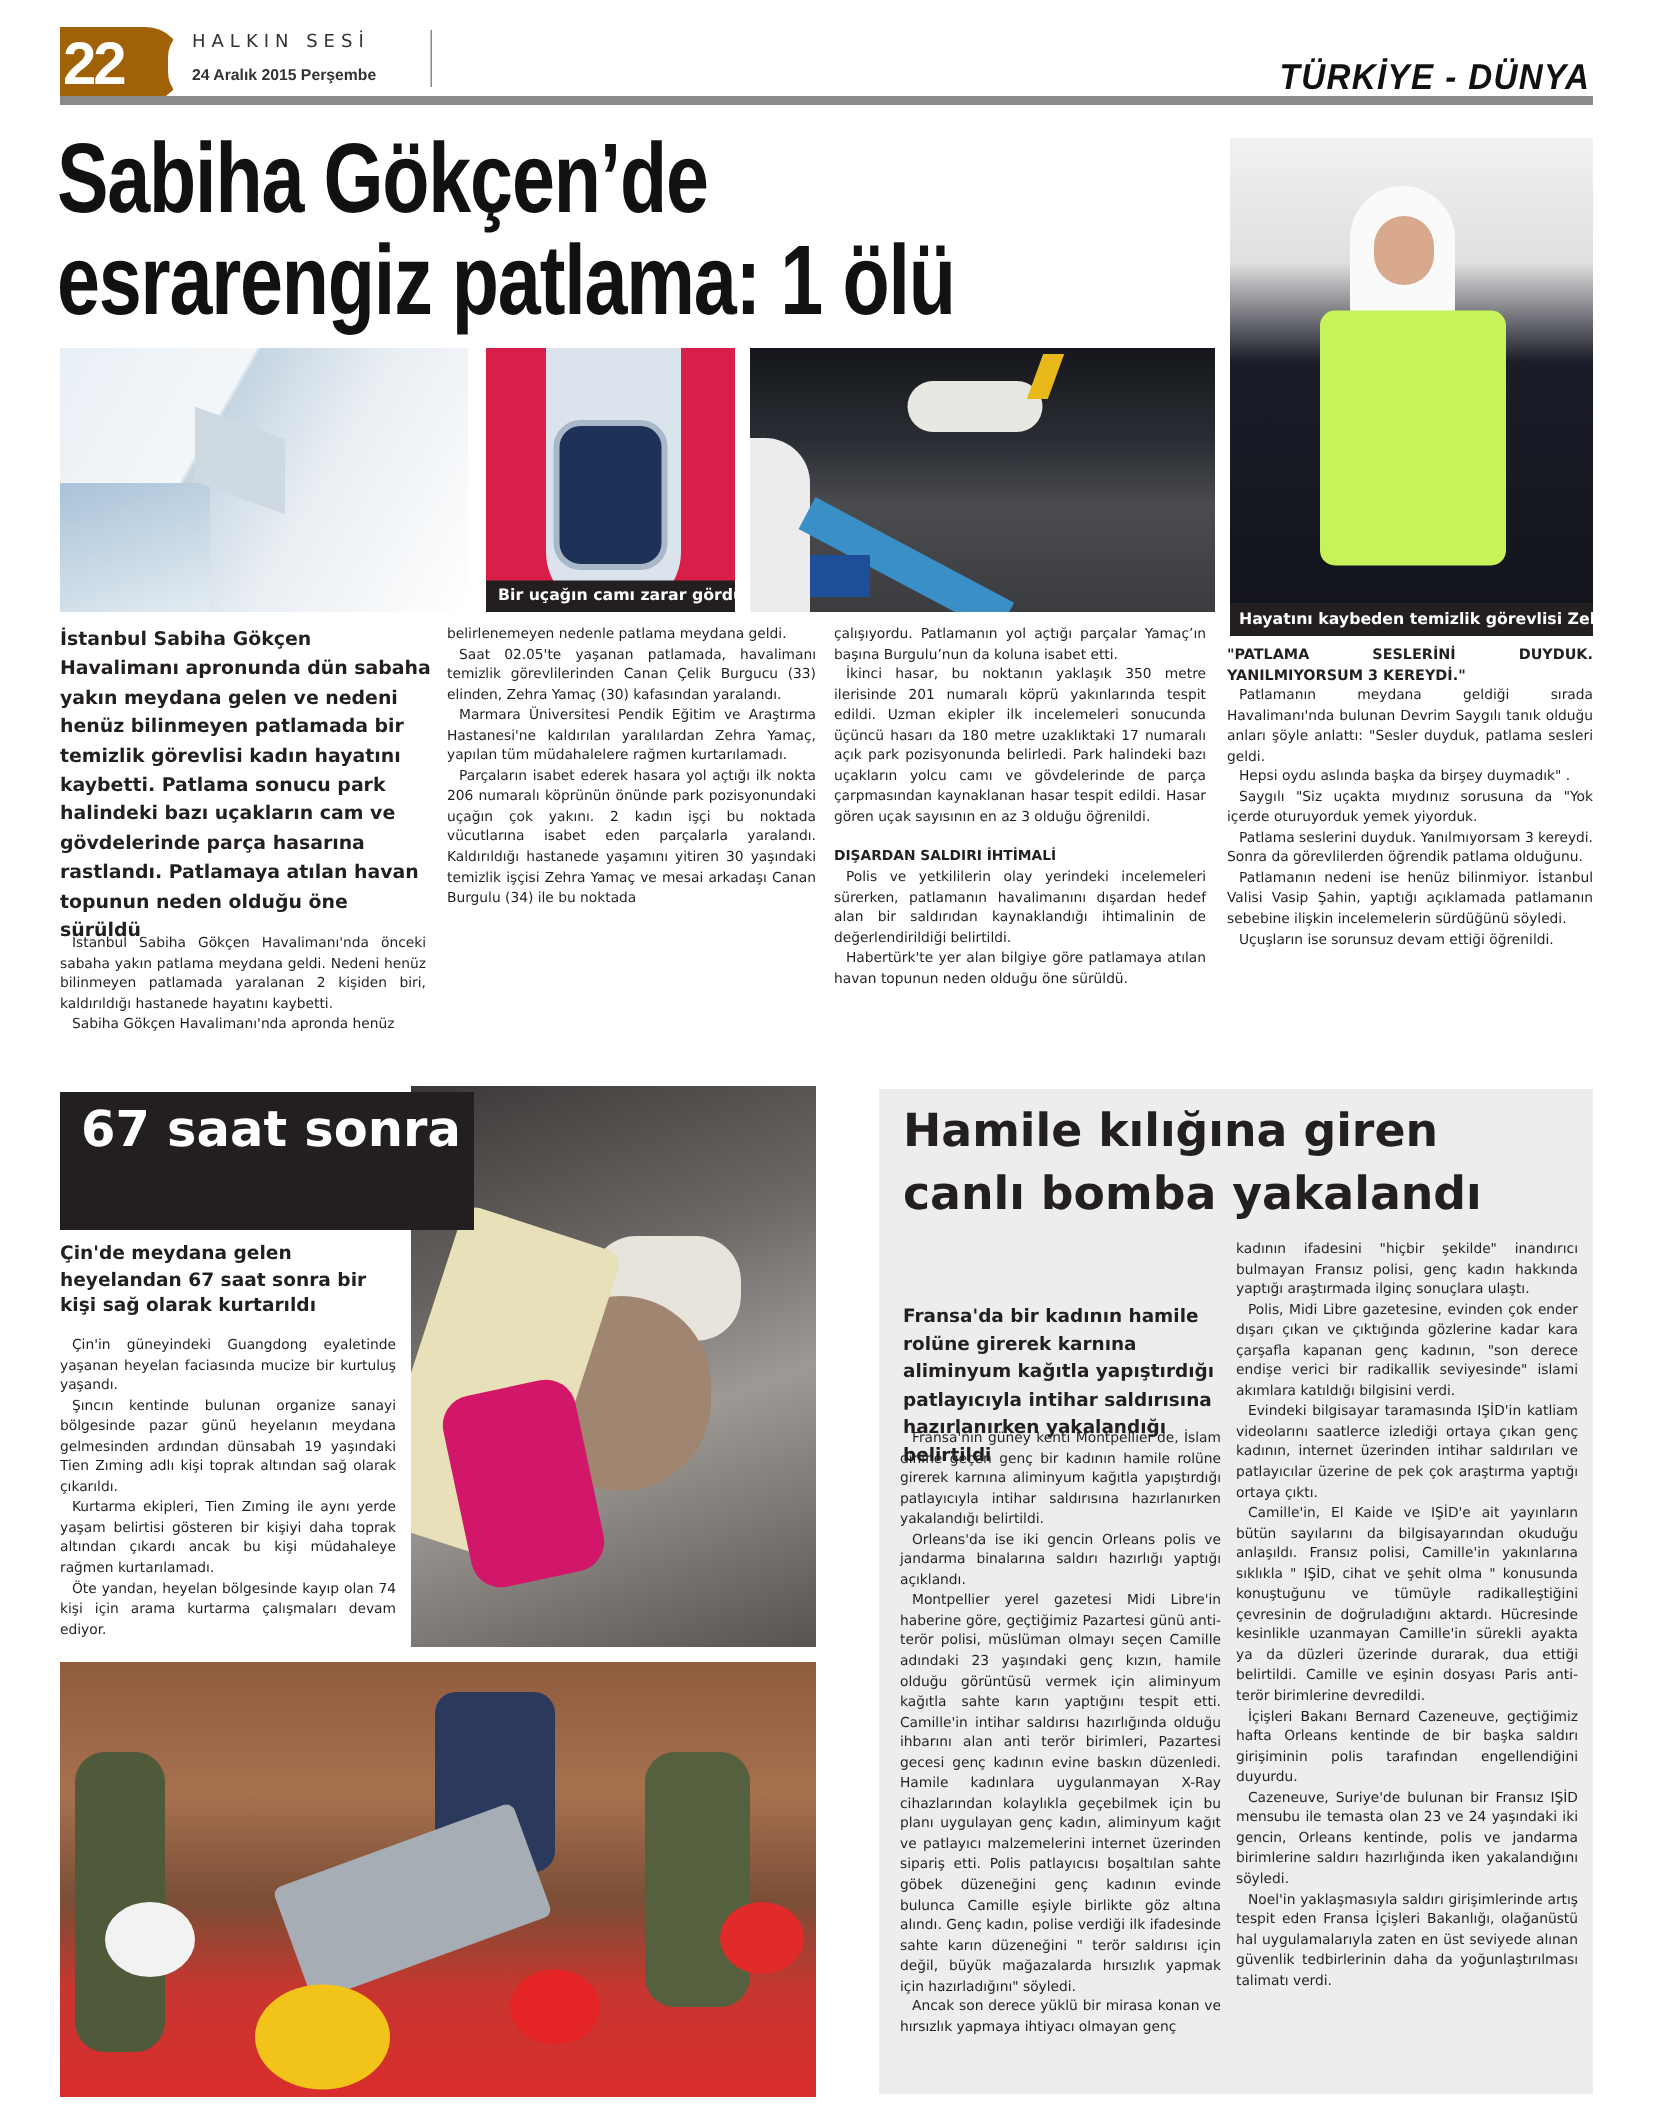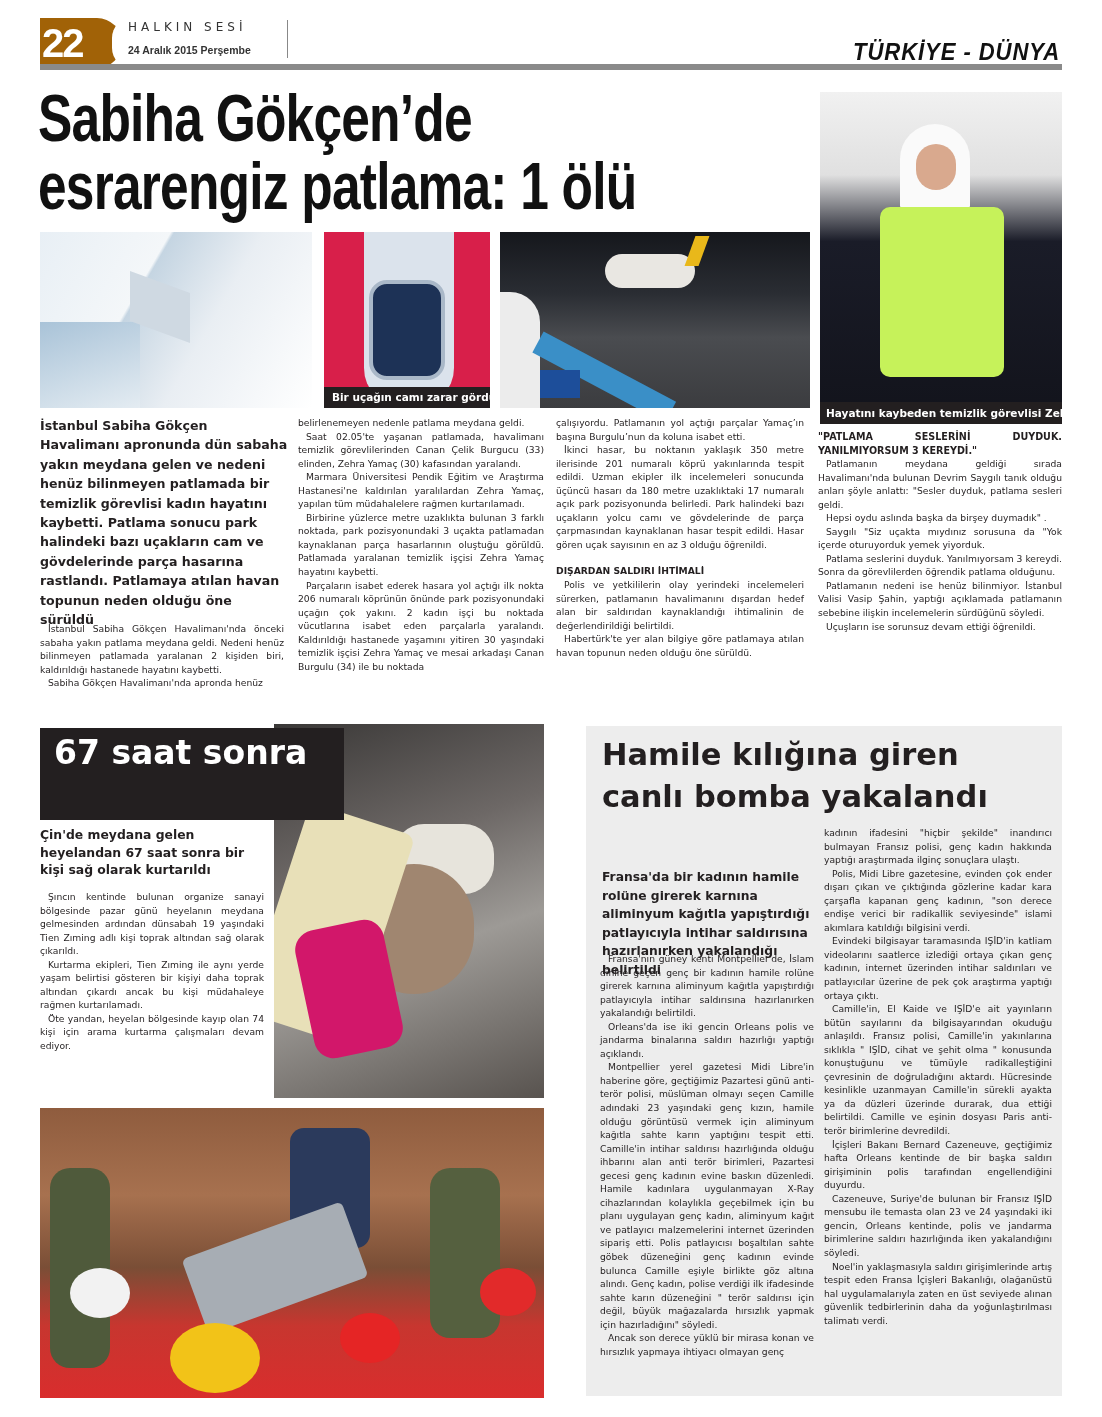--- a/index.html
+++ b/index.html
@@ -58,21 +58,21 @@
   .col3 { left: 556px; top: 416px; width: 248px; }
   .col4 { left: 818px; top: 430px; width: 244px; }
   .quote-head { font-weight: bold; font-size: 9.6px; line-height: 13.5px; text-indent: 0 !important; }
 
   
   .a2-photo-face { left: 274px; top: 724px; width: 270px; height: 374px; background: linear-gradient(160deg, #3a3837 0%, #6d6866 35%, #9d9a96 60%, #58534f 100%); }
   .a2-photo-face .helmet { position:absolute; left: 0; top: 90px; width: 110px; height: 220px; background:#e8e0b8; transform: rotate(18deg); border-radius: 10px; }
   .a2-photo-face .head { position:absolute; left: 80px; top: 140px; width: 120px; height: 130px; background:#a08670; border-radius: 60px; }
   .a2-photo-face .cloth { position:absolute; left: 30px; top: 200px; width: 90px; height: 130px; background:#d2176a; border-radius: 20px; transform: rotate(-12deg); }
   .a2-photo-face .towel { position:absolute; left: 120px; top: 100px; width: 100px; height: 70px; background:#e7e4dc; border-radius: 30px; }
-  .a2-headline-box { position: absolute; left: 40px; top: 728px; width: 304px; height: 92px; background: #231f20; color: #fff;
+  .a2-headline-box { position: absolute; left: 40px; top: 728px; width: 276px; height: 92px; background: #231f20; color: #fff;
     font-family: "DejaVu Sans", sans-serif; font-weight: bold; font-size: 33px; line-height: 39px; padding: 5px 0 0 14px; white-space: nowrap; }
   .a2-sub { position: absolute; left: 40px; top: 826px; width: 230px; font-weight: bold; font-size: 12.4px; line-height: 17.5px; }
   .a2-col { left: 40px; top: 890px; width: 224px; }
   .a2-photo-rescue { left: 40px; top: 1108px; width: 504px; height: 290px;
     background: linear-gradient(180deg, #8f5c3e 0%, #a7714f 30%, #7a4e36 55%, #c7362f 75%, #d92d2d 100%); }
   .rescue-el { position:absolute; border-radius: 50%; }
 
   
   .a3-box { position: absolute; left: 586px; top: 726px; width: 476px; height: 670px; background: #ededed; }
   .a3-headline { position: absolute; left: 602px; top: 734px; width: 460px; font-family: "DejaVu Sans", sans-serif; font-weight: bold;
@@ -129,21 +129,20 @@
 
 <div class="col col1">
   <p>İstanbul Sabiha Gökçen Havalimanı'nda önceki sabaha yakın patlama meydana geldi. Nedeni henüz bilinmeyen patlamada yaralanan 2 kişiden biri, kaldırıldığı hastanede hayatını kaybetti.</p>
   <p>Sabiha Gökçen Havalimanı'nda apronda henüz</p>
 </div>
 
 <div class="col col2">
   <p class="noind">belirlenemeyen nedenle patlama meydana geldi.</p>
   <p>Saat 02.05'te yaşanan patlamada, havalimanı temizlik görevlilerinden Canan Çelik Burgucu (33) elinden, Zehra Yamaç (30) kafasından yaralandı.</p>
   <p>Marmara Üniversitesi Pendik Eğitim ve Araştırma Hastanesi'ne kaldırılan yaralılardan Zehra Yamaç, yapılan tüm müdahalelere rağmen kurtarılamadı.</p>
-  <p>Birbirine yüzlerce metre uzaklıkta bulunan 3 farklı noktada, park pozisyonundaki 3 uçakta patlamadan kaynaklanan parça hasarlarının oluştuğu görüldü. Patlamada yaralanan temizlik işçisi Zehra Yamaç hayatını kaybetti.</p>
   <p>Parçaların isabet ederek hasara yol açtığı ilk nokta 206 numaralı köprünün önünde park pozisyonundaki uçağın çok yakını. 2 kadın işçi bu noktada vücutlarına isabet eden parçalarla yaralandı. Kaldırıldığı hastanede yaşamını yitiren 30 yaşındaki temizlik işçisi Zehra Yamaç ve mesai arkadaşı Canan Burgulu (34) ile bu noktada</p>
 </div>
 
 <div class="col col3">
   <p class="noind">çalışıyordu. Patlamanın yol açtığı parçalar Yamaç’ın başına Burgulu’nun da koluna isabet etti.</p>
   <p>İkinci hasar, bu noktanın yaklaşık 350 metre ilerisinde 201 numaralı köprü yakınlarında tespit edildi. Uzman ekipler ilk incelemeleri sonucunda üçüncü hasarı da 180 metre uzaklıktaki 17 numaralı açık park pozisyonunda belirledi. Park halindeki bazı uçakların yolcu camı ve gövdelerinde de parça çarpmasından kaynaklanan hasar tespit edildi. Hasar gören uçak sayısının en az 3 olduğu öğrenildi.</p>
   <h4>DIŞARDAN SALDIRI İHTİMALİ</h4>
   <p>Polis ve yetkililerin olay yerindeki incelemeleri sürerken, patlamanın havalimanını dışardan hedef alan bir saldırıdan kaynaklandığı ihtimalinin de değerlendirildiği belirtildi.</p>
   <p>Habertürk'te yer alan bilgiye göre patlamaya atılan havan topunun neden olduğu öne sürüldü.</p>
 </div>
@@ -165,20 +164,21 @@
   <div class="cloth"></div>
 </div>
 
 <div class="a2-headline-box">
   <div>67 saat sonra</div>
 </div>
 
 <div class="a2-sub">Çin'de meydana gelen heyelandan 67 saat sonra bir kişi sağ olarak kurtarıldı</div>
 
 <div class="col a2-col">
+  <p>Çin'in güneyindeki Guangdong eyaletinde yaşanan heyelan faciasında mucize bir kurtuluş yaşandı.</p>
   <p>Şıncın kentinde bulunan organize sanayi bölgesinde pazar günü heyelanın meydana gelmesinden ardından dünsabah 19 yaşındaki Tien Zıming adlı kişi toprak altından sağ olarak çıkarıldı.</p>
   <p>Kurtarma ekipleri, Tien Zıming ile aynı yerde yaşam belirtisi gösteren bir kişiyi daha toprak altından çıkardı ancak bu kişi müdahaleye rağmen kurtarılamadı.</p>
   <p>Öte yandan, heyelan bölgesinde kayıp olan 74 kişi için arama kurtarma çalışmaları devam ediyor.</p>
 </div>
 
 <div class="photo a2-photo-rescue">
   <div class="rescue-el" style="left:10px;top:60px;width:60px;height:200px;background:#4f5a3b;border-radius:20px;"></div>
   <div class="rescue-el" style="left:250px;top:20px;width:80px;height:120px;background:#2b3a5c;border-radius:14px;"></div>
   <div class="rescue-el" style="left:390px;top:60px;width:70px;height:170px;background:#55603f;border-radius:20px;"></div>
   <div class="rescue-el" style="left:150px;top:120px;width:170px;height:80px;background:#a7adb4;transform:rotate(-20deg);border-radius:6px;"></div>

